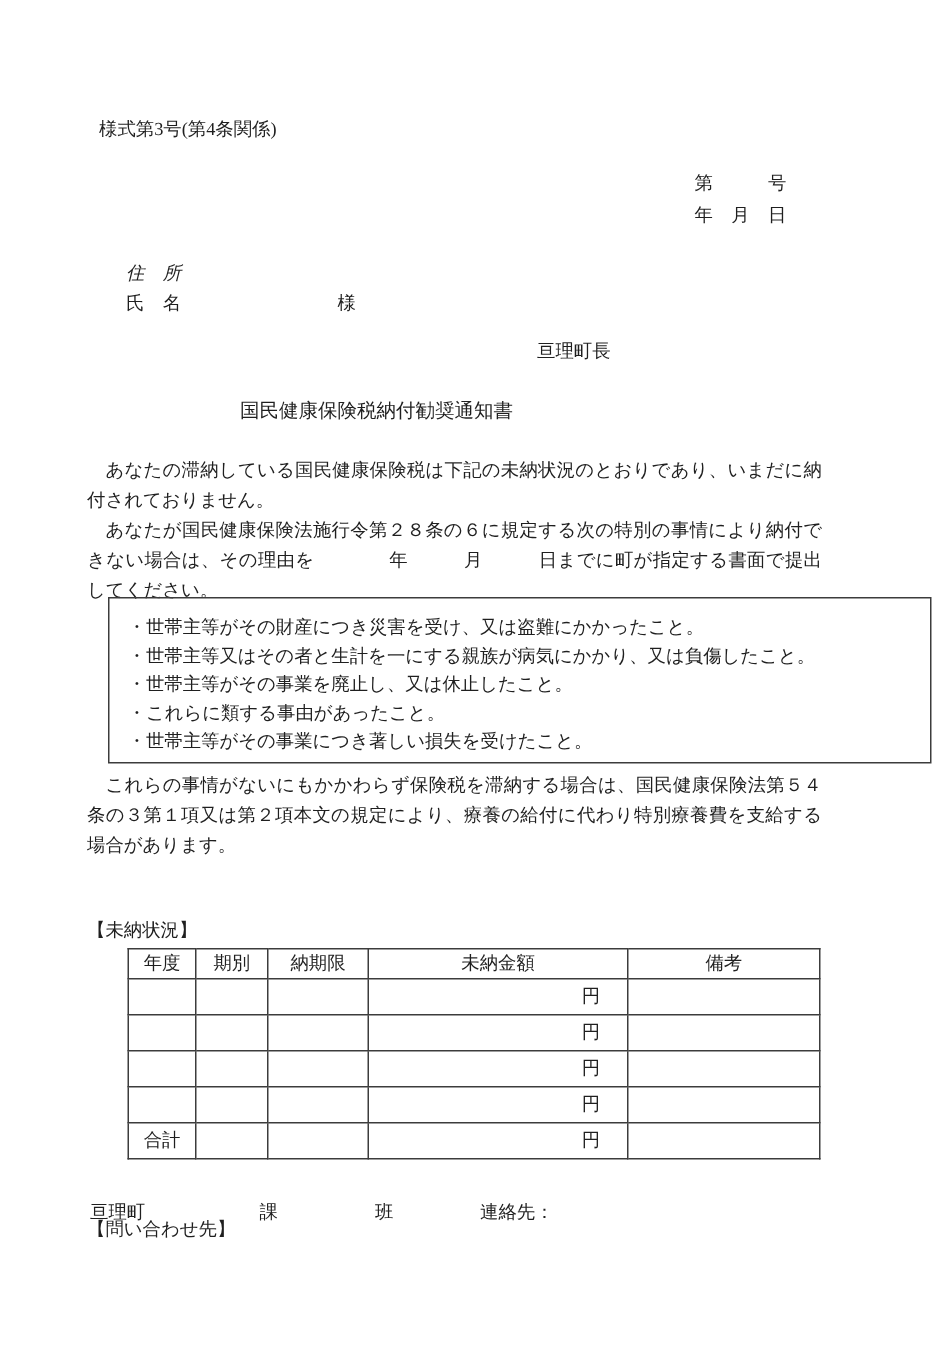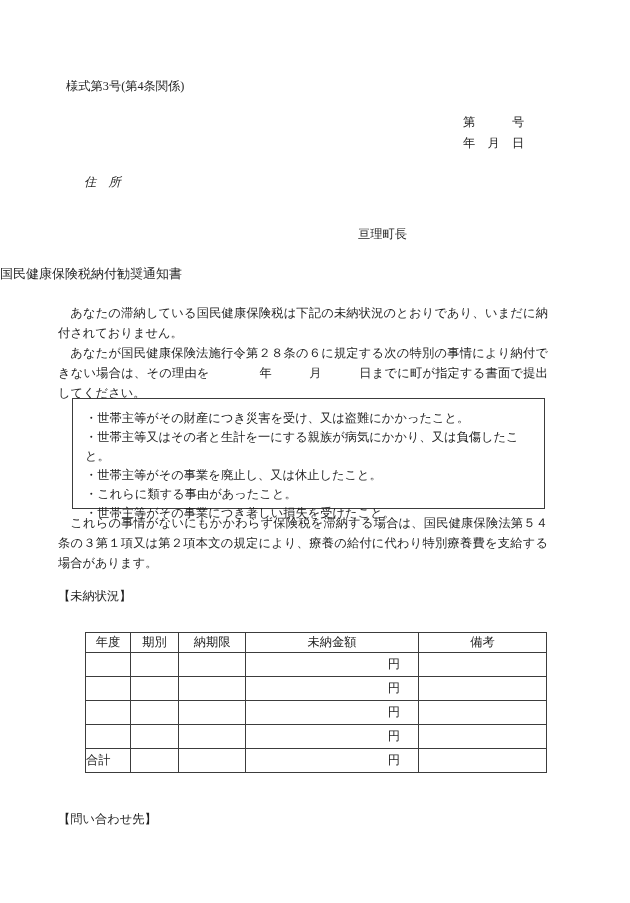--- a/index.html
+++ b/index.html
@@ -19,78 +19,82 @@
     overflow:hidden;
   }
   .abs{position:absolute;}
   .form-number{left:66px;top:78px;}
   .doc-number{left:463px;top:114px;}
   .doc-date{left:463px;top:135px;}
   .address-line{left:84px;top:174px;font-style:italic;}
   .name-line{left:84px;top:194px;width:300px;}
   .name-line .honorific{position:absolute;left:141px;top:0;}
   .sender{left:358px;top:226px;}
-  .doc-title{left:0;top:265px;width:502px;text-align:left;font-size:13px;}
+  .doc-title{left:0;top:265px;width:502px;text-align:center;font-size:13px;}
   .para{
     left:58px;width:490px;
     line-height:20px;
     text-align:justify;
     text-indent:1em;
   }
   .p1{top:303px;}
   .p2{top:343px;}
   .p3{top:513px;}
   .p4{top:573px;}
   .reason-box{
     left:72px;top:398px;
-    width:473px;height:111px;
+    width:549px;height:111px;
     border:1px solid var(--border);
     padding:10px 6px 0 12px;
   }
   .reason{line-height:19px;}
   .section-heading{left:58px;}
-  .unpaid-heading{top:588px;}
+  .unpaid-heading{top:612px;}
   .contact-heading{top:811px;}
   table.unpaid-table{
     position:absolute;left:85px;top:632px;
     width:461px;
     border-collapse:collapse;
     table-layout:fixed;
     font-size:12.25px;
     color:var(--text);
   }
   .unpaid-table th,.unpaid-table td{
     border:1px solid var(--border);
     font-weight:normal;
     padding:0;
     overflow:hidden;
   }
   .unpaid-table thead tr{height:20px;}
   .unpaid-table tbody tr{height:24px;}
   .unpaid-table th{text-align:center;}
   .unpaid-table td.yen-cell{text-align:right;padding-right:18px;}
-  .unpaid-table td.total-label{text-align:left;}
+  .unpaid-table td.total-label{text-align:center;}
   .contact-line{left:0;top:800px;width:630px;height:20px;}
   .contact-line span{position:absolute;top:0;}
   .contact-town{left:60px;}
   .contact-section{left:173px;}
   .contact-team{left:250px;}
   .contact-number{left:320px;}
 </style>
 </head>
 <body>
 
 <div class="page">
 
   <div class="abs form-number">様式第3号(第4条関係)</div>
 
   <div class="abs doc-number">第　　　号</div>
   <div class="abs doc-date">年　月　日</div>
 
   <div class="abs address-line">住　所</div>
+  <div class="abs name-line">
+    <span>氏　名</span>
+    <span class="honorific">様</span>
+  </div>
 
   <div class="abs sender">亘理町長</div>
 
   <div class="abs doc-title">国民健康保険税納付勧奨通知書</div>
 
   <div class="abs para p1">あなたの滞納している国民健康保険税は下記の未納状況のとおりであり、いまだに納付されておりません。</div>
   <div class="abs para p2">あなたが国民健康保険法施行令第２８条の６に規定する次の特別の事情により納付できない場合は、その理由を　　　　年　　　月　　　日までに町が指定する書面で提出してください。</div>
 
   <div class="abs reason-box">
     <div class="reason">・世帯主等がその財産につき災害を受け、又は盗難にかかったこと。</div>
@@ -155,14 +159,20 @@
         <td></td>
         <td></td>
         <td class="yen-cell">円</td>
         <td></td>
       </tr>
     </tbody>
   </table>
 
   <div class="abs section-heading contact-heading">【問い合わせ先】</div>
 
+  <div class="abs contact-line">
+    <span class="contact-town">亘理町</span>
+    <span class="contact-section">課</span>
+    <span class="contact-team">班</span>
+    <span class="contact-number">連絡先：</span>
+  </div>
 
 </div>
 
 </body></html>

